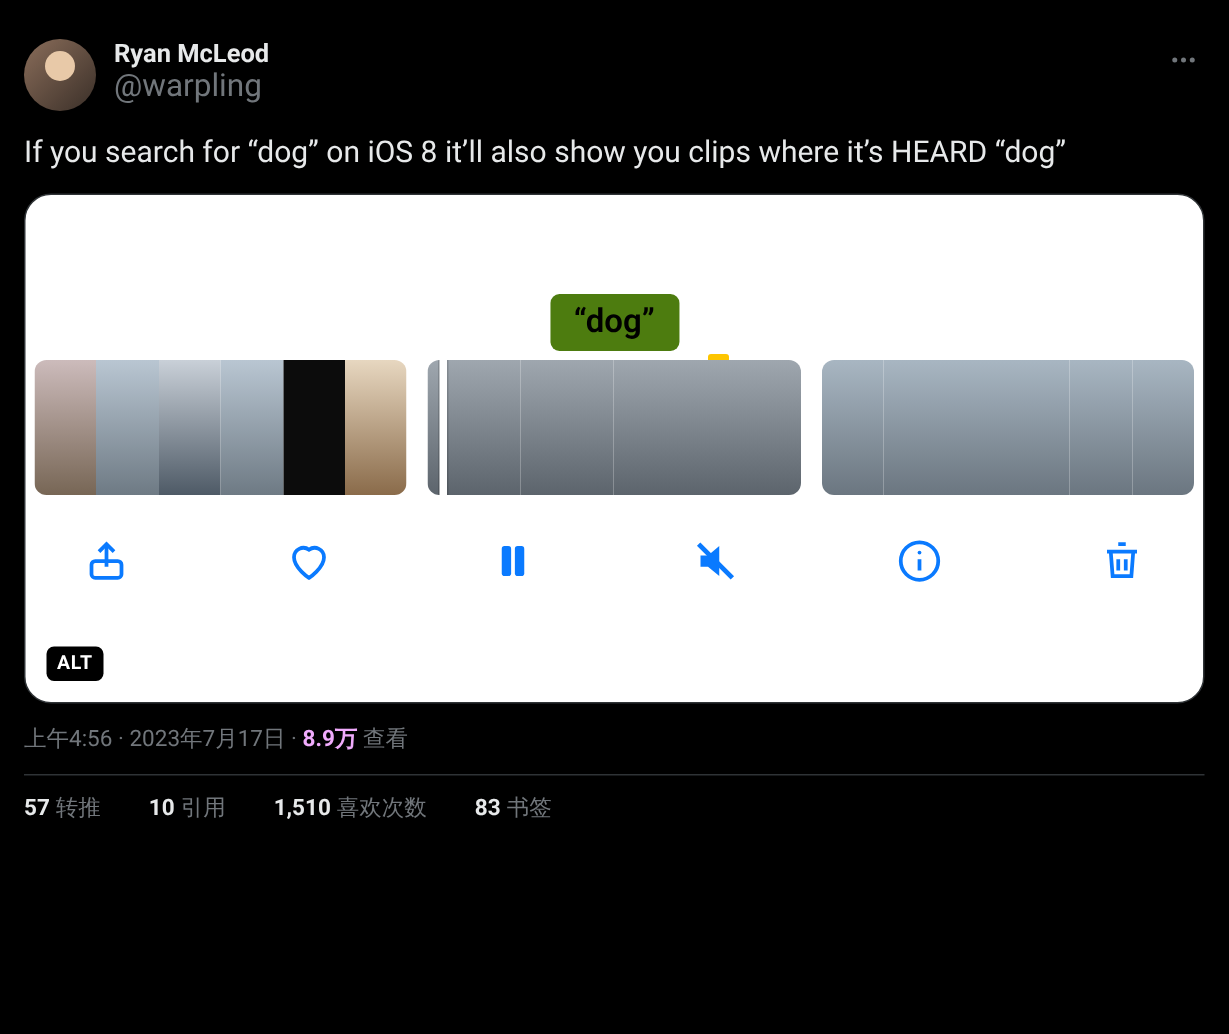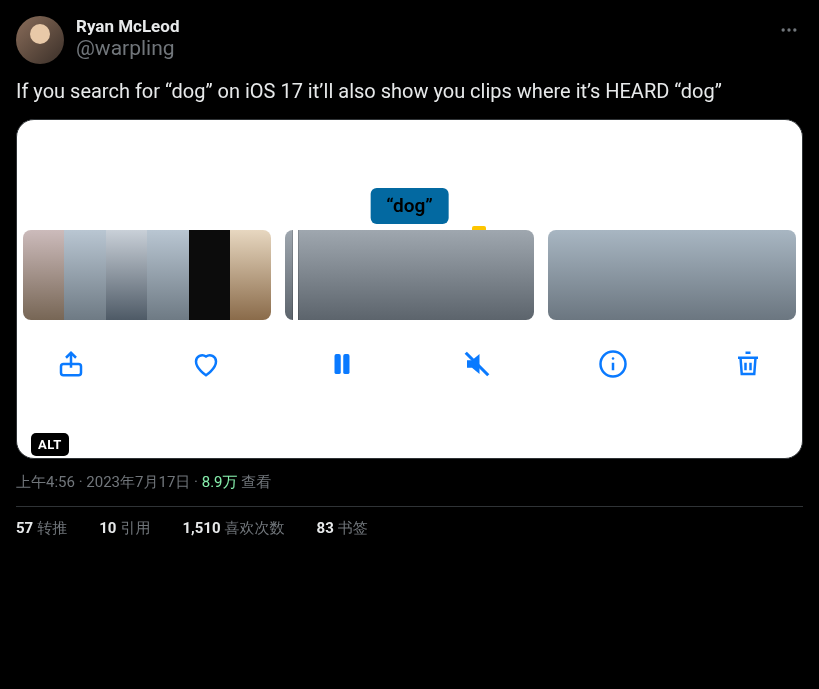--- a/index.html
+++ b/index.html
@@ -6,20 +6,21 @@
   body {
     background: #000;
     font-family: -apple-system, BlinkMacSystemFont, "Segoe UI", Roboto, Helvetica, Arial, sans-serif;
     color: #e7e9ea;
     width: 819px;
     height: 689px;
     overflow: hidden;
   }
   .tweet {
     padding: 16px;
+    margin-top: 10px;
   }
   .header {
     display: flex;
     align-items: flex-start;
     position: relative;
   }
   .avatar {
     width: 48px;
     height: 48px;
     border-radius: 50%;
@@ -77,24 +78,24 @@
   }
   .media-top {
     height: 110px;
     position: relative;
   }
   .search-chip {
     position: absolute;
     left: 50%;
     transform: translateX(-50%);
     bottom: 6px;
-    background: #0369a1;
+    background: #4d7c0f;
     color: #000;
     font-weight: 600;
-    font-size: 19px;
+    font-size: 22px;
     padding: 6px 16px 7px;
     border-radius: 6px;
   }
   .playhead-mark {
     position: absolute;
     left: 58%;
     bottom: -3px;
     width: 14px;
     height: 7px;
     background: #fdc500;
@@ -146,37 +147,37 @@
     height: 36px;
     display: flex;
     align-items: center;
     justify-content: center;
     cursor: pointer;
   }
   .tb-btn svg { width: 30px; height: 30px; }
   .alt-badge {
     position: absolute;
     left: 14px;
-    bottom: 2px;
+    bottom: 14px;
     background: #000;
     color: #fff;
     font-size: 13px;
     font-weight: 700;
     padding: 4px 7px;
     border-radius: 5px;
     letter-spacing: 0.5px;
   }
   .meta-row {
     margin-top: 14px;
     font-size: 15px;
     color: #71767b;
   }
   .meta-row .views-count {
-    color: #86efac;
-    font-weight: 400;
+    color: #f0abfc;
+    font-weight: 700;
   }
   .divider {
     height: 1px;
     background: #2f3336;
     margin: 14px 0 12px;
   }
   .stats-row {
     display: flex;
     gap: 32px;
     font-size: 15px;
@@ -201,21 +202,21 @@
     </div>
     <div class="more-btn">
       <svg viewBox="0 0 24 24" width="20" height="20" fill="#71767b">
           <circle cx="5" cy="12" r="2"></circle>
           <circle cx="12" cy="12" r="2"></circle>
           <circle cx="19" cy="12" r="2"></circle>
         </svg>
     </div>
   </div>
 
-  <div class="body-text">If you search for “dog” on iOS 17 it’ll also show you clips where it’s HEARD “dog”</div>
+  <div class="body-text">If you search for “dog” on iOS 8 it’ll also show you clips where it’s HEARD “dog”</div>
 
 
   <div class="media-card">
     <div class="media-top">
       <div class="search-chip">“dog”</div>
       <div class="playhead-mark"></div>
     </div>
 
     <div class="timeline">
       <div class="clip clip-a">

